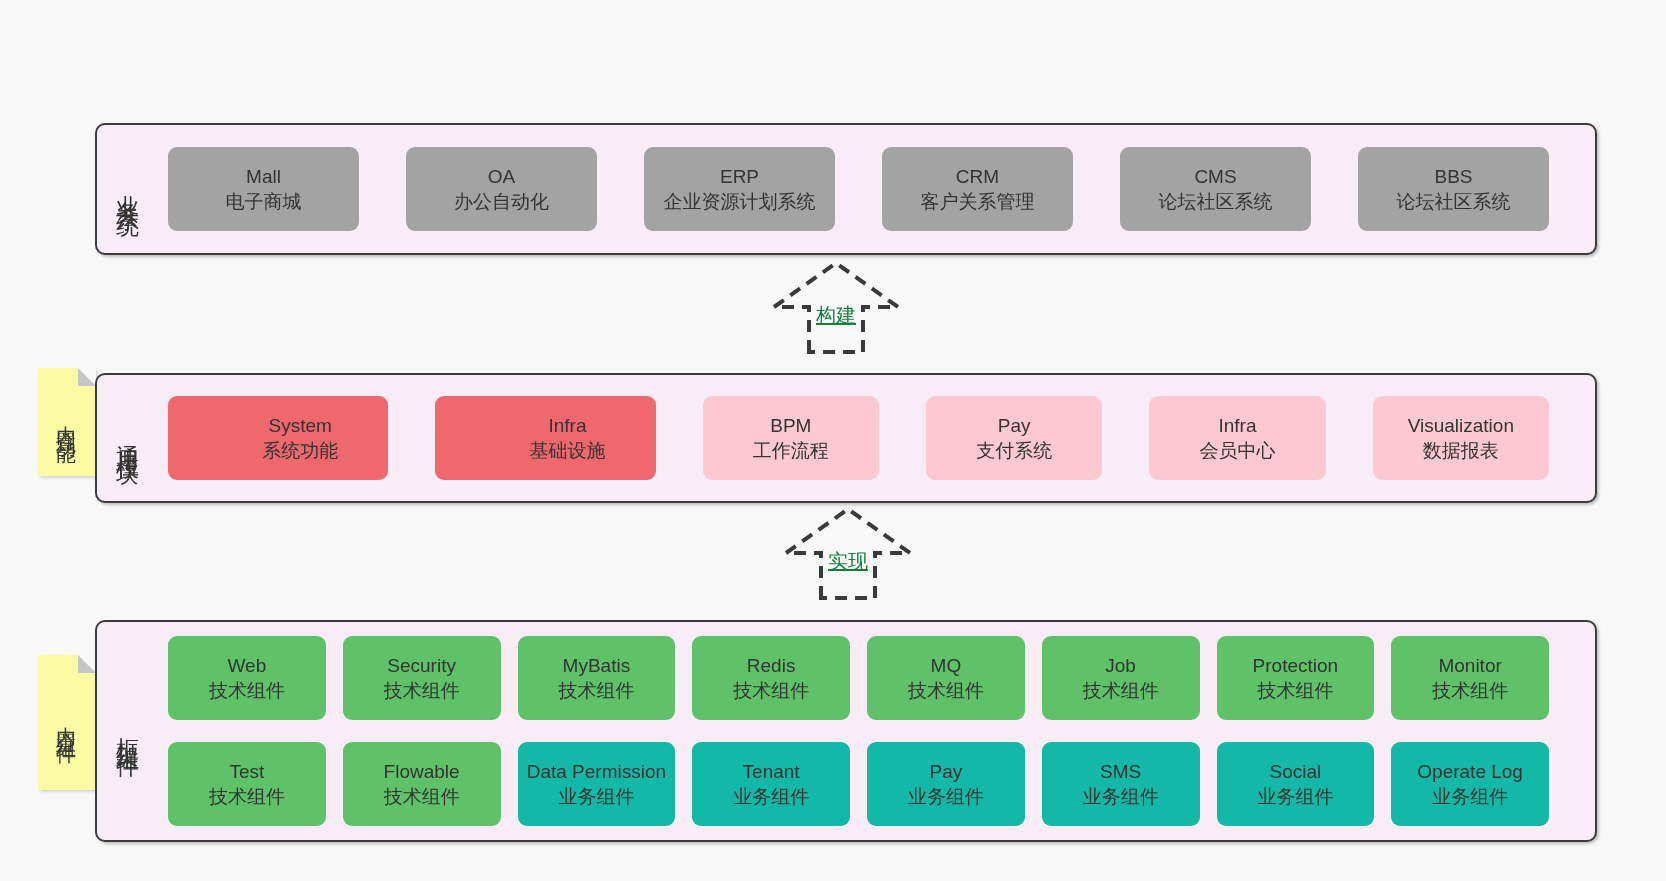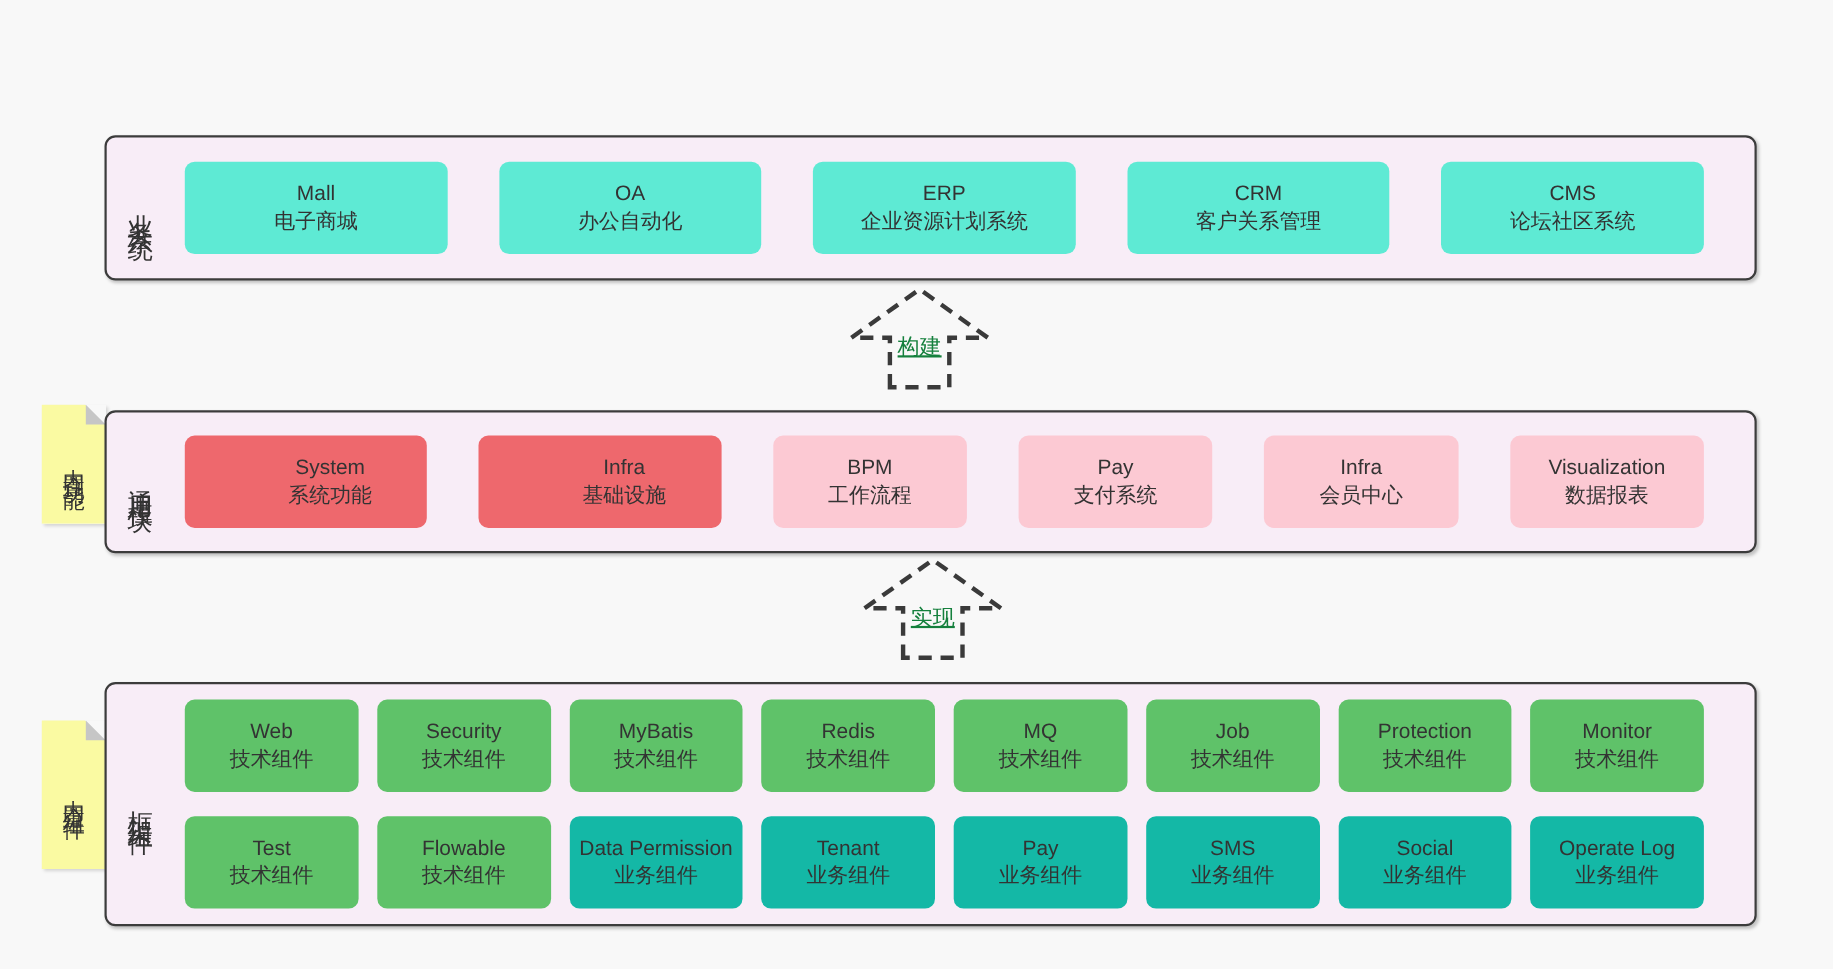--- a/index.html
+++ b/index.html
@@ -53,21 +53,21 @@
   .rows{flex:1;display:flex;flex-direction:column;gap:22px;padding:0 46px 0 14px;}
   .box-row{display:flex;gap:47px;}
   .box-row.cols8{gap:17px;border-radius:31px;}
 
   .box{
     flex:1;height:84px;border-radius:9px;
     display:flex;flex-direction:column;align-items:center;justify-content:center;
     text-align:center;font-size:19px;line-height:25px;color:#333;
     padding:2px 4px;box-sizing:border-box;
   }
-  .blue{background:#5eead4;}
+  .blue{background:#a3a3a3;}
   .red{background:#ee686d;padding-left:48px;}
   .pink{background:#fcc9d3;}
   .green{background:#5fc269;}
   .green-light{background:#14b8a6;}
 
   
   .arrow{position:absolute;width:132px;height:96px;}
   .arrow-build{left:770px;top:259px;}
   .arrow-implement{left:782px;top:505px;}
   .arrow svg{position:absolute;inset:0;}
@@ -106,20 +106,24 @@
           <span>企业资源计划系统</span>
         </div>
         <div class="box blue">
           <span>CRM</span>
           <span>客户关系管理</span>
         </div>
         <div class="box blue">
           <span>CMS</span>
           <span>论坛社区系统</span>
         </div>
+        <div class="box blue">
+          <span>BBS</span>
+          <span>论坛社区系统</span>
+        </div>
       </div>
     </div>
   </div>
 
   <div class="arrow arrow-build">
     <svg viewBox="0 0 132 96">
       <path d="M39 93 V48 H4 L66 4 L128 48 H93 V93 Z" fill="#f8f8f8" stroke="#3a3a3a" stroke-width="4" stroke-dasharray="12 8" stroke-linejoin="miter"></path>
     </svg>
     <span class="arrow-label">构建</span>
   </div>

